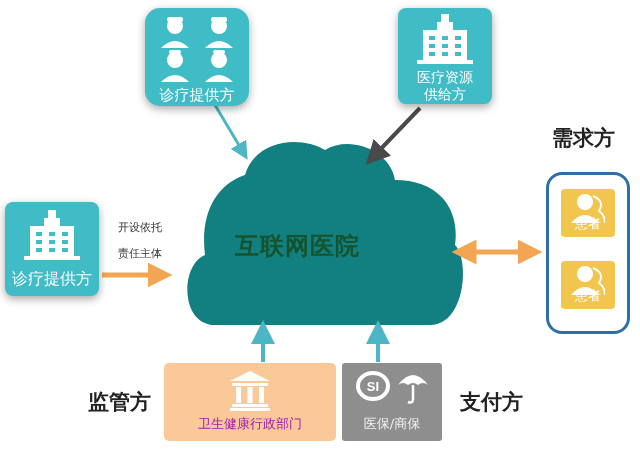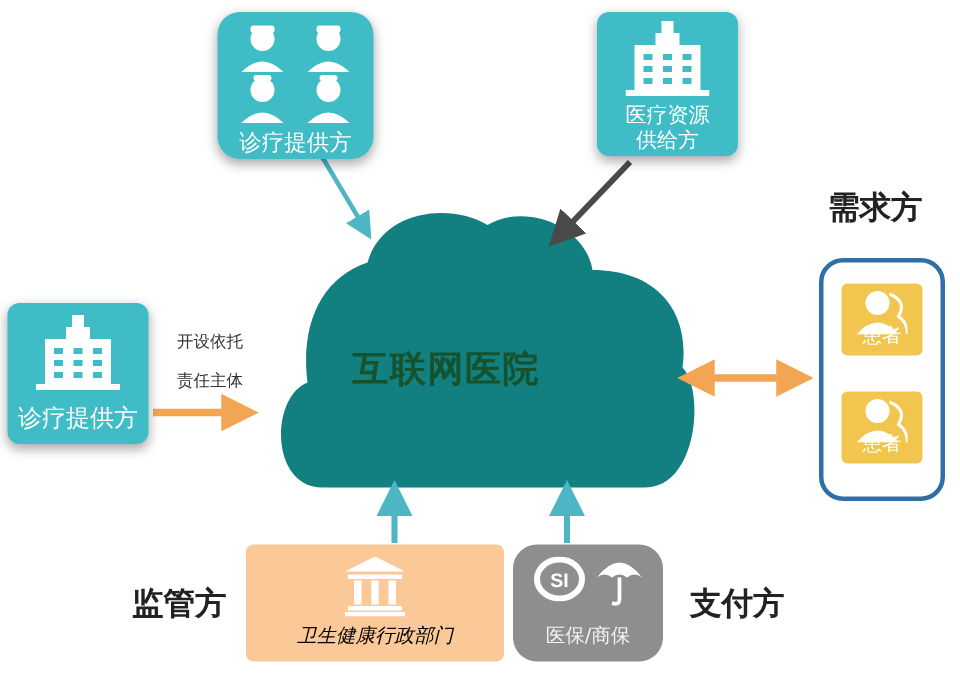--- a/index.html
+++ b/index.html
@@ -11,22 +11,22 @@
   .tile-label { position: absolute; left: 0; right: 0; color: #fff; font-size: 15px; line-height: 18px; }
   .big-label { position: absolute; font-size: 21px; font-weight: bold; color: #222; }
   .small-label { position: absolute; font-size: 11px; color: #333; }
   .cloud-title { position: absolute; left: 235px; top: 230px; width: 170px; text-align: left;
                  font-size: 24px; font-weight: bold; color: #14532d; letter-spacing: 1px; }
   .patient-box { position: absolute; left: 546px; top: 172px; width: 78px; height: 156px;
                  border: 3px solid #2f6fa8; border-radius: 16px; background: #fff; }
   .patient { position: absolute; left: 12px; width: 54px; height: 48px; background: #f2c64e; border-radius: 4px; }
   .patient-label { position: absolute; left: 0; right: 0; bottom: 4px; text-align: center; color: #fff; font-size: 13px; }
   .reg-box { position: absolute; left: 164px; top: 363px; width: 172px; height: 78px; background: #fbc897; border-radius: 5px; }
-  .reg-label { position: absolute; left: 0; right: 0; top: 52px; text-align: center; color: #000000; font-size: 13px; font-style: italic; }
-  .pay-box { position: absolute; left: 342px; top: 363px; width: 100px; height: 78px; background: #8e8e8e; border-radius: 16px; }
+  .reg-label { position: absolute; left: 0; right: 0; top: 52px; text-align: center; color: #a21caf; font-size: 13px; }
+  .pay-box { position: absolute; left: 342px; top: 363px; width: 100px; height: 78px; background: #8e8e8e; border-radius: 3px; }
   .pay-label { position: absolute; left: 0; right: 0; top: 52px; text-align: center; color: #f2f2f2; font-size: 13px; }
 </style>
 </head>
 <body>
 
 <svg class="abs" style="left:0;top:0" width="640" height="453">
   <defs>
     <marker id="mTeal" markerWidth="6" markerHeight="6" refX="3" refY="3" orient="auto">
       <path d="M0,0 L6,3 L0,6 z" fill="#4db6c4"></path>
     </marker>

